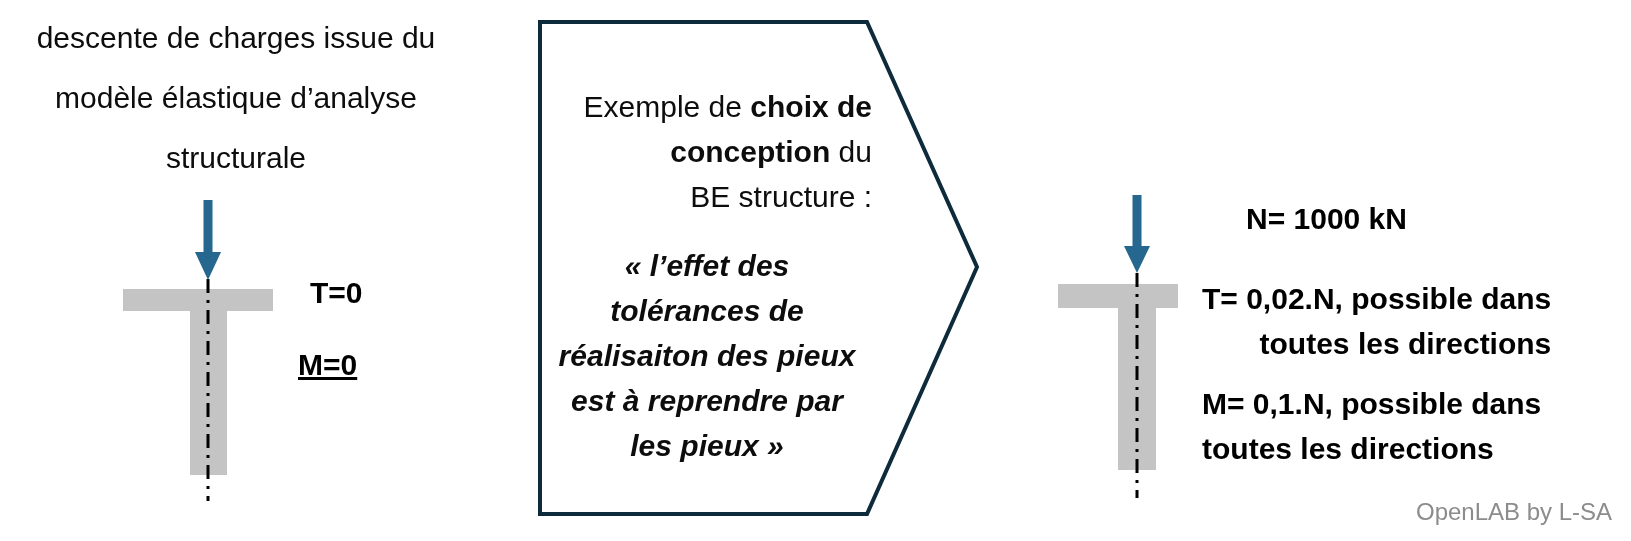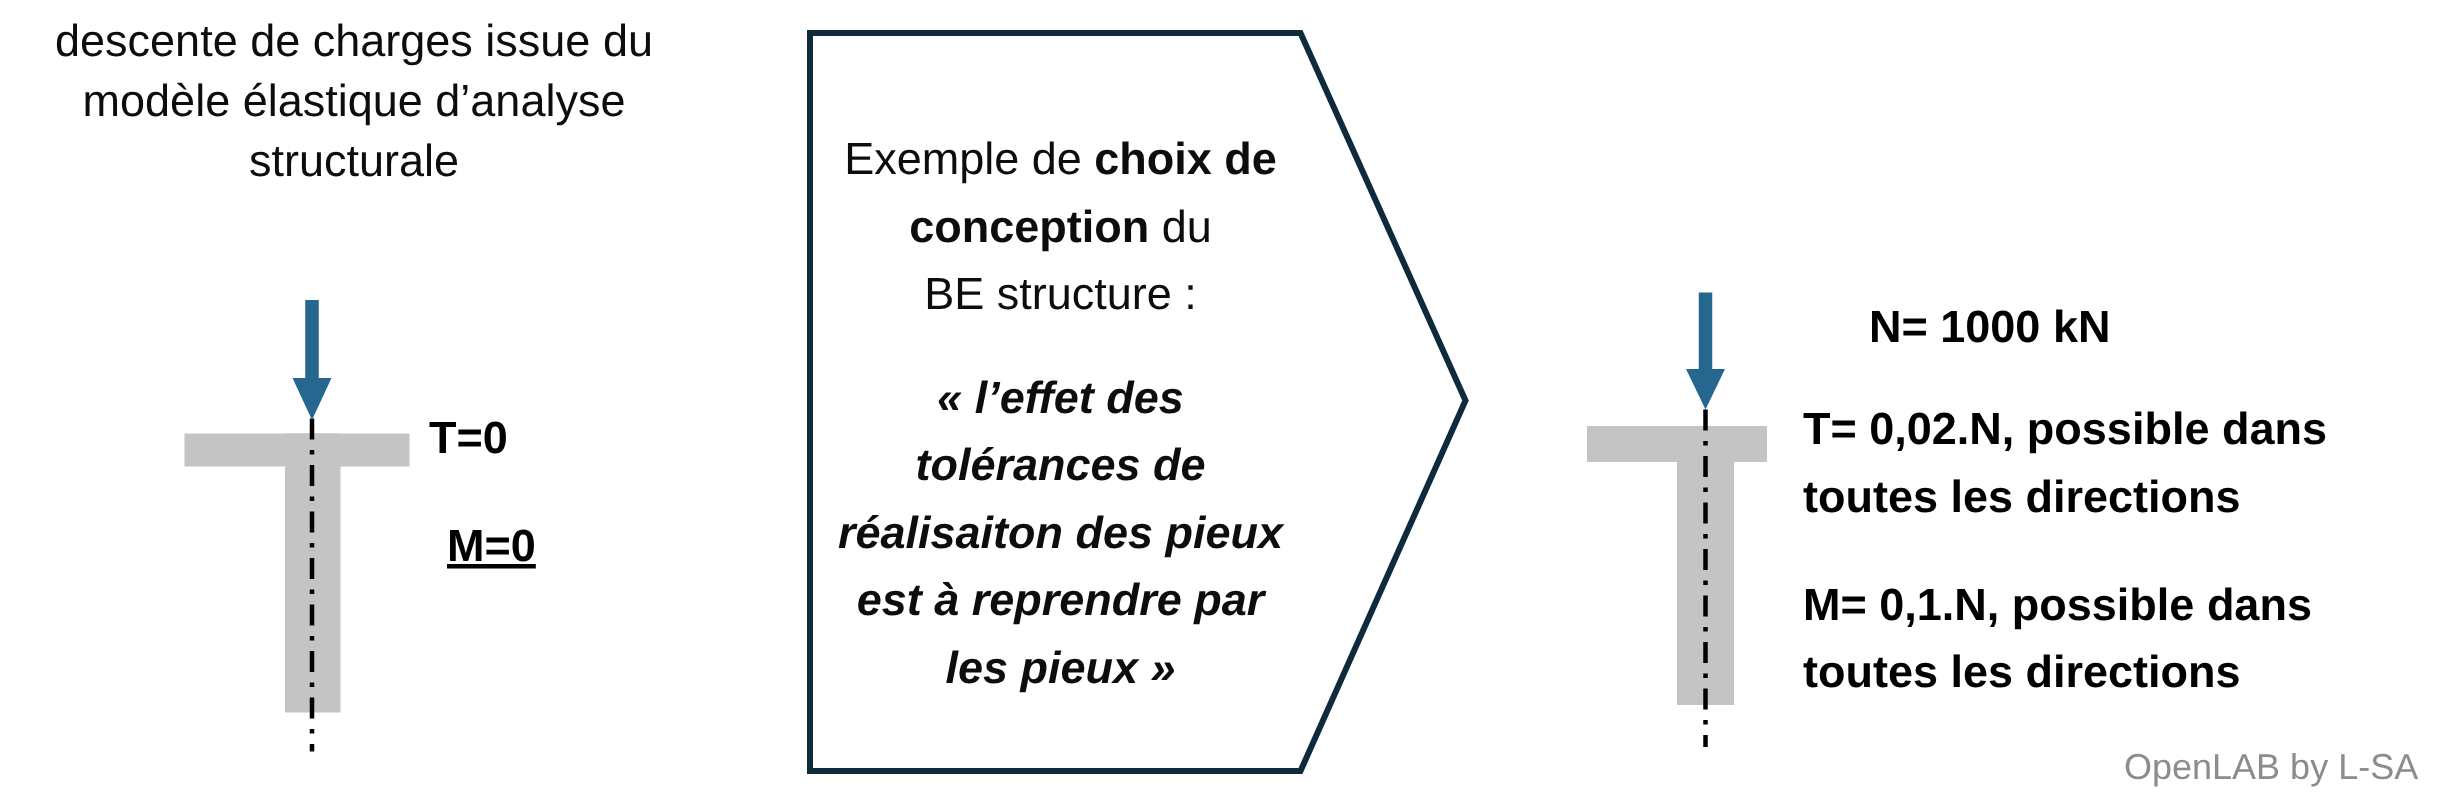--- a/index.html
+++ b/index.html
@@ -8,39 +8,39 @@
     width: 1631px;
     height: 541px;
     background: #ffffff;
     font-family: "Liberation Sans", sans-serif;
     color: #000000;
     overflow: hidden;
   }
   .abs { position: absolute; }
   .title {
     font-size: 30px;
-    line-height: 40px;
+    line-height: 60px;
     text-align: center;
     white-space: pre-line;
     color: #0d0d0d;
   }
   .load {
     font-size: 30px;
     line-height: 45px;
     font-weight: bold;
     white-space: pre-line;
     color: #000000;
   }
   .callout-text {
     font-size: 30px;
     line-height: 45px;
     text-align: center;
     color: #0d0d0d;
   }
-  .callout-line { height: 45px; }
+  .callout-line { height: 45px; text-align: right; }
   .callout-quote {
     font-weight: bold;
     white-space: pre-line;
   }
   .bold { font-weight: bold; }
   .watermark {
     font-size: 24px;
     color: #8c8c8c;
   }
 </style>
@@ -56,21 +56,21 @@
   <svg class="abs" style="left:115px; top:196px;" width="165" height="310" viewBox="0 0 165 310">
     <rect x="8" y="93" width="150" height="22" fill="#C4C4C4"></rect>
     <rect x="75" y="93" width="37" height="186" fill="#C4C4C4"></rect>
     <line x1="93" y1="83" x2="93" y2="305" stroke-width="3" stroke-dasharray="14 7 3 7" stroke="#000000"></line>
     <g fill="#25678E">
       <rect x="88.5" y="4" width="9" height="54"></rect>
       <polygon points="80,56 106,56 93,84"></polygon>
     </g>
   </svg>
 
-  <div class="abs load" style="left:286px; top:270px;">T=0</div>
+  <div class="abs load" style="left:310px; top:270px;">T=0</div>
   <div class="abs load" style="left:298px; top:342px;text-decoration:underline;">M=0</div>
 
   <svg class="abs" style="left:536px; top:18px;" width="445" height="500" viewBox="0 0 445 500">
     <polygon points="4,4 331,4 441,249 331,496 4,496" fill="#ffffff" stroke-width="4" stroke-linejoin="miter" stroke="#0E2B3C"></polygon>
   </svg>
 
   <div class="abs callout-text" style="left:542px; top:84px; width:330px;">
     <div class="callout-line"><span>Exemple de </span><span class="bold">choix de</span></div>
     <div class="callout-line"><span class="bold">conception</span><span> du</span></div>
     <div class="callout-line">BE structure :</div>
@@ -87,20 +87,20 @@
     <rect x="8" y="92" width="120" height="24" fill="#C4C4C4"></rect>
     <rect x="68" y="92" width="38" height="186" fill="#C4C4C4"></rect>
     <line x1="87" y1="81" x2="87" y2="306" stroke-width="3" stroke-dasharray="14 7 3 7" stroke="#000000"></line>
     <g fill="#25678E">
       <rect x="82.5" y="3" width="9" height="53"></rect>
       <polygon points="74,54 100,54 87,81"></polygon>
     </g>
   </svg>
 
   <div class="abs load" style="left:1202px; top:196px;margin-left:44px;">N= 1000 kN</div>
-  <div class="abs load" style="left:1202px; top:264px;">T= 0,02.N, possible dans
+  <div class="abs load" style="left:1202px; top:276px;text-align:right;">T= 0,02.N, possible dans
 toutes les directions</div>
   <div class="abs load" style="left:1202px; top:381px;">M= 0,1.N, possible dans
 toutes les directions</div>
 
   <div class="abs watermark" style="left:1416px; top:498px;">OpenLAB by L-SA</div>
 
 </div>
 
 </body></html>

